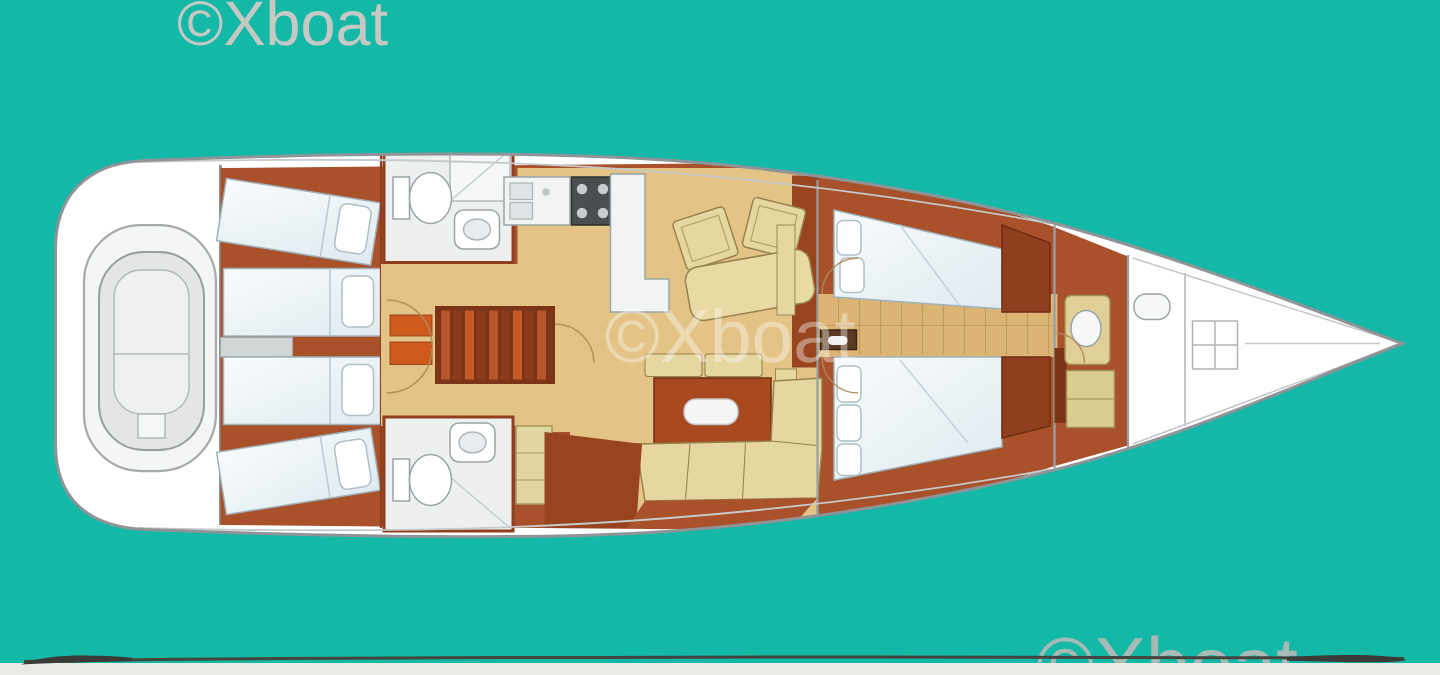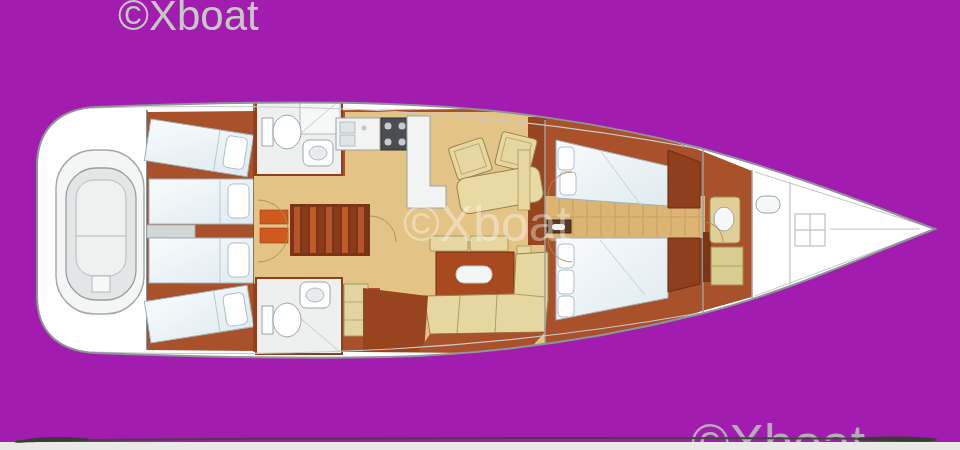--- a/index.html
+++ b/index.html
@@ -1,16 +1,16 @@
 <!DOCTYPE html>
 <html><head>
 <meta charset="utf-8">
 <style>
   html,body{margin:0;padding:0;background:#ffffff;}
-  .page{position:relative;width:960px;height:450px;background:#a21caf;overflow:hidden;
+  .page{position:relative;width:960px;height:450px;background:#14b8a6;overflow:hidden;
         font-family:"Liberation Sans", sans-serif;}
   svg{display:block;}
   text.wm{font-family:"Liberation Sans", sans-serif;}
 </style>
 </head>
 <body>
 
 <div class="page">
 <svg width="960" height="450" viewBox="0 0 960 450">
   <defs>

